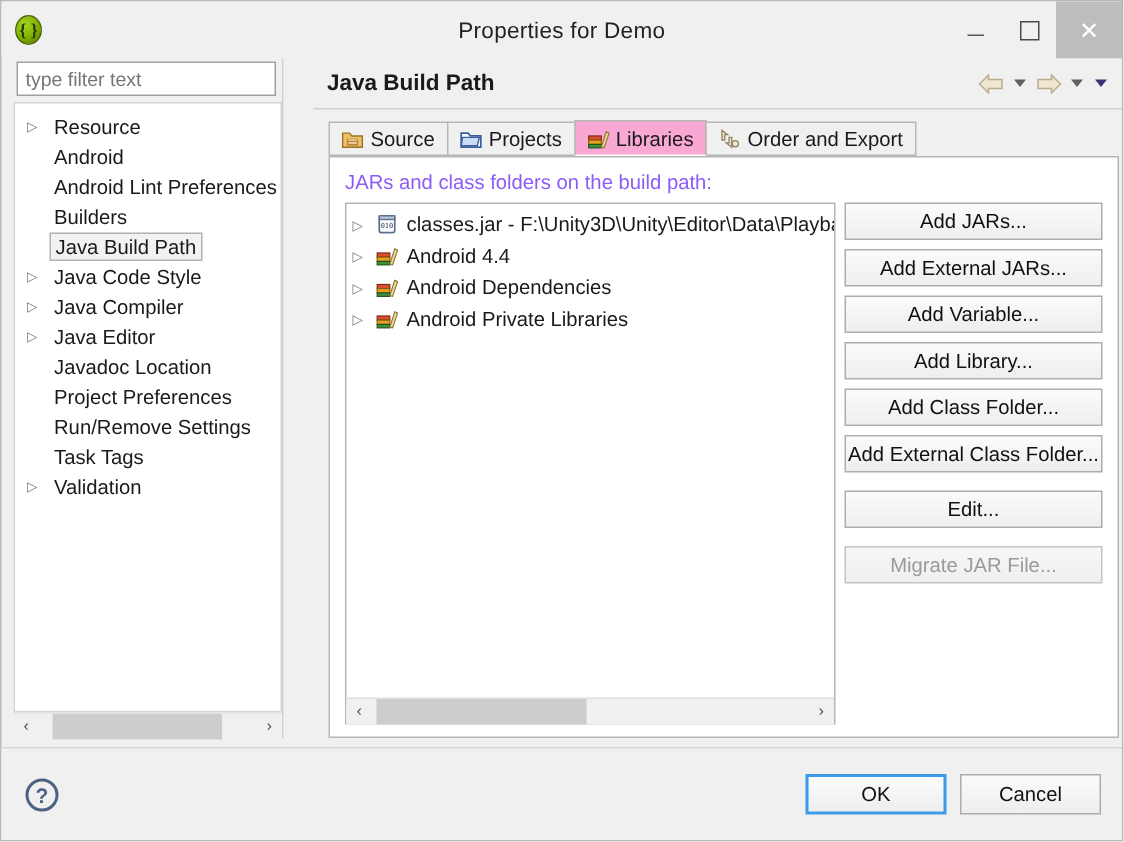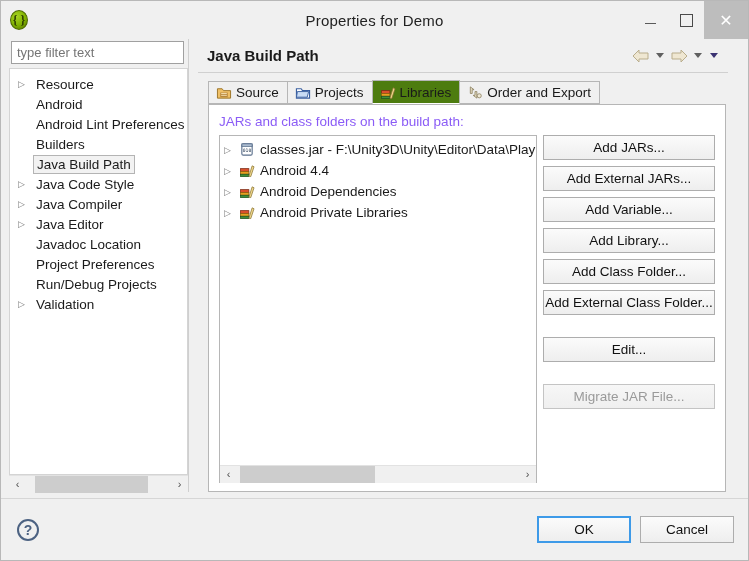--- a/index.html
+++ b/index.html
@@ -97,22 +97,22 @@
     background: #bdbdbd;
     color: #ffffff;
     font-size: 16px;
     font-family: "DejaVu Sans", sans-serif;
   }
 
   
   .body-area {
     flex: 1 1 auto;
     display: flex;
-    padding: 0 20px 0 8px;
-    gap: 9px;
+    padding: 0 0 0 8px;
+    gap: 20px;
     min-height: 0;
   }
 
   
   .left-pane {
     width: 180px;
     flex: 0 0 180px;
     display: flex;
     flex-direction: column;
     background: #ffffff;
@@ -263,21 +263,21 @@
     padding: 0 8px 0 7px;
     font-size: 13.5px;
     color: #1a1a1a;
     background: #f0f0f0;
     border: 1px solid #b6b6b6;
     border-bottom: 1px solid #b6b6b6;
     margin-right: -1px;
     white-space: nowrap;
   }
   .tab.active {
-    background: #4d7c0f;
+    background: #f9a8d4;
     border-bottom-color: #ffffff;
     height: 24px;
     position: relative;
     z-index: 3;
   }
   .tab-icon { width: 16px; height: 15px; position: relative; flex: 0 0 16px; }
 
   .tabs-content {
     flex: 1 1 auto;
     background: #ffffff;
@@ -346,21 +346,21 @@
     background: linear-gradient(#fbfbfb, #eeeeee);
     font-size: 13.5px;
     color: #111111;
     font-family: "Liberation Sans", sans-serif;
     display: flex;
     align-items: center;
     justify-content: center;
     white-space: nowrap;
     cursor: default;
   }
-  .btn.spacer-top { margin-top: 16px; }
+  .btn.spacer-top { margin-top: 6px; }
   .btn.disabled {
     color: #9a9a9a;
     background: linear-gradient(#f7f7f7, #efefef);
     border-color: #c4c4c4;
   }
 
   
   .footer {
     height: 62px;
     flex: 0 0 62px;
@@ -466,21 +466,25 @@
             <div class="tree-item">
               <span class="tree-arrow empty">▷</span>
               <span class="tree-label">Javadoc Location</span>
             </div>
             <div class="tree-item">
               <span class="tree-arrow empty">▷</span>
               <span class="tree-label">Project Preferences</span>
             </div>
             <div class="tree-item">
               <span class="tree-arrow empty">▷</span>
-              <span class="tree-label">Run/Debug Projects</span>
+              <span class="tree-label">Run/Remove Settings</span>
+            </div>
+            <div class="tree-item">
+              <span class="tree-arrow empty">▷</span>
+              <span class="tree-label">Task Tags</span>
             </div>
             <div class="tree-item">
               <span class="tree-arrow">▷</span>
               <span class="tree-label">Validation</span>
             </div>
           </div>
       </div>
       <div class="hscroll">
         <div class="arrow">‹</div>
         <div class="track">

